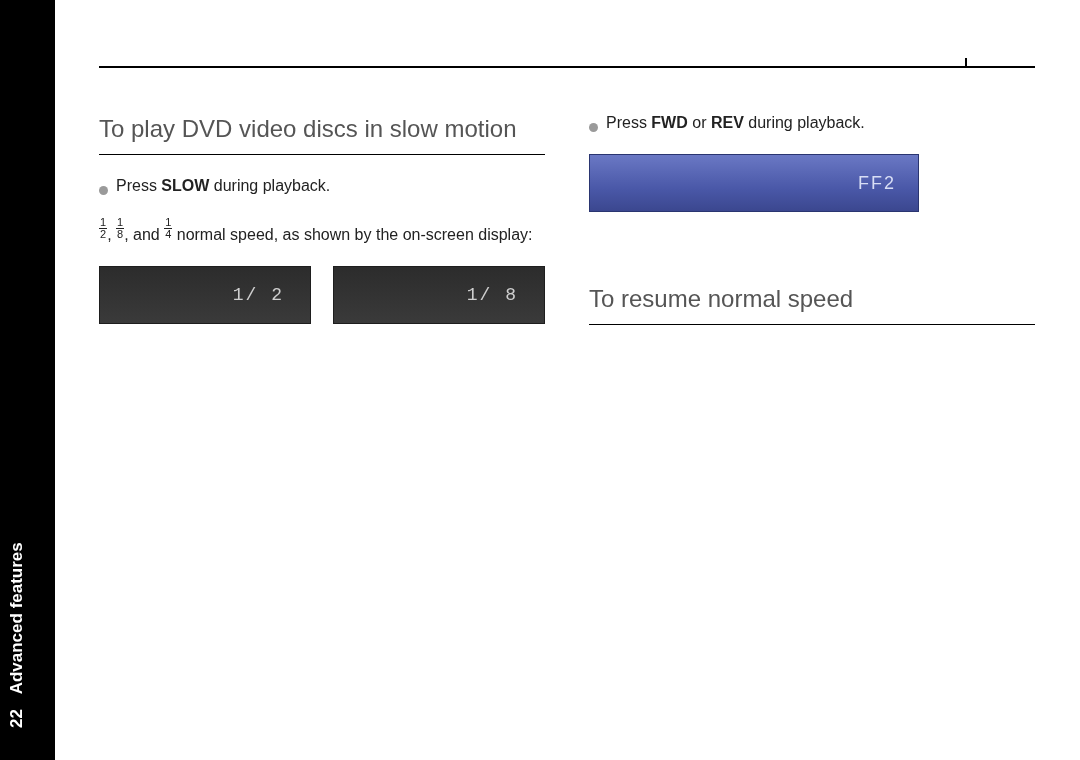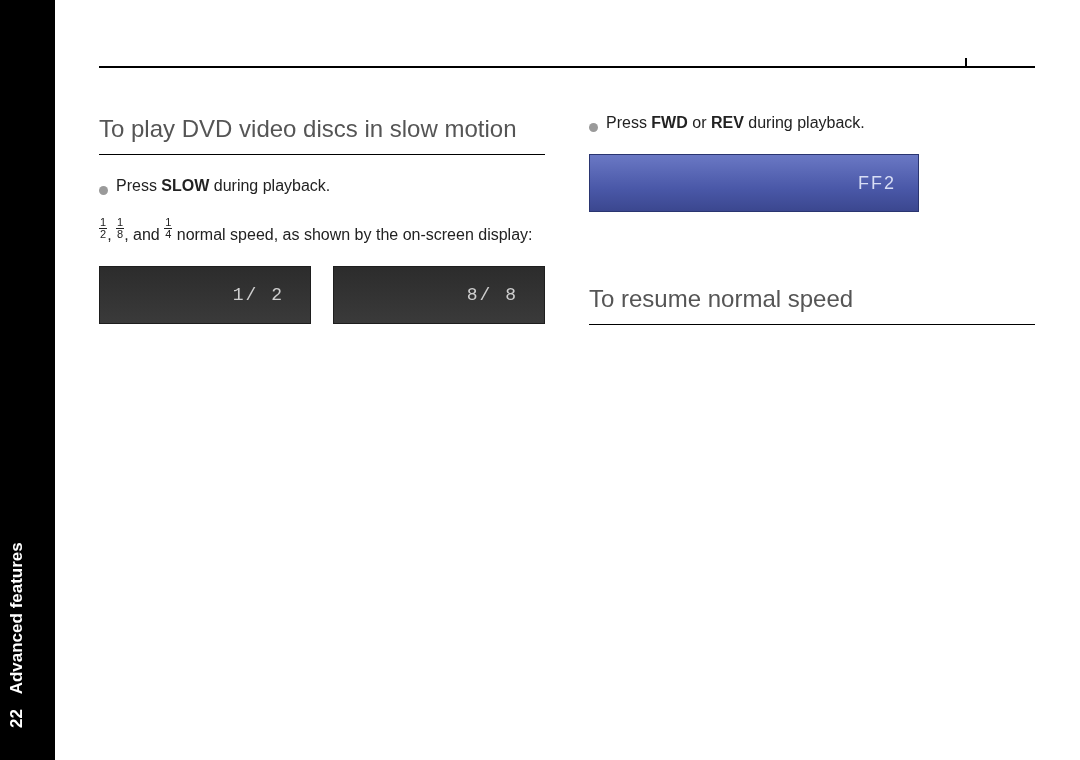--- a/index.html
+++ b/index.html
@@ -161,21 +161,21 @@
 
       <p class="body-text">
         <span class="frac"><span class="n">1</span><span class="d">2</span></span><span>, </span><span class="frac"><span class="n">1</span><span class="d">8</span></span><span>, and </span><span class="frac"><span class="n">1</span><span class="d">4</span></span><span> normal speed, as shown by the on-screen display:</span>
       </p>
 
       <div class="osd-stack">
         <div class="osd-dark">
             <span>1/ 2</span>
           </div>
         <div class="osd-dark">
-            <span>8/ 8</span>
+            <span>1/ 8</span>
           </div>
       </div>
     </div>
 
     <div class="col">
 
       <div class="bullet-line">
         <span class="bullet-dot"></span>
         <span>
           <span>Press </span><b>FWD</b><span> or </span><b>REV</b><span> during playback.</span>

